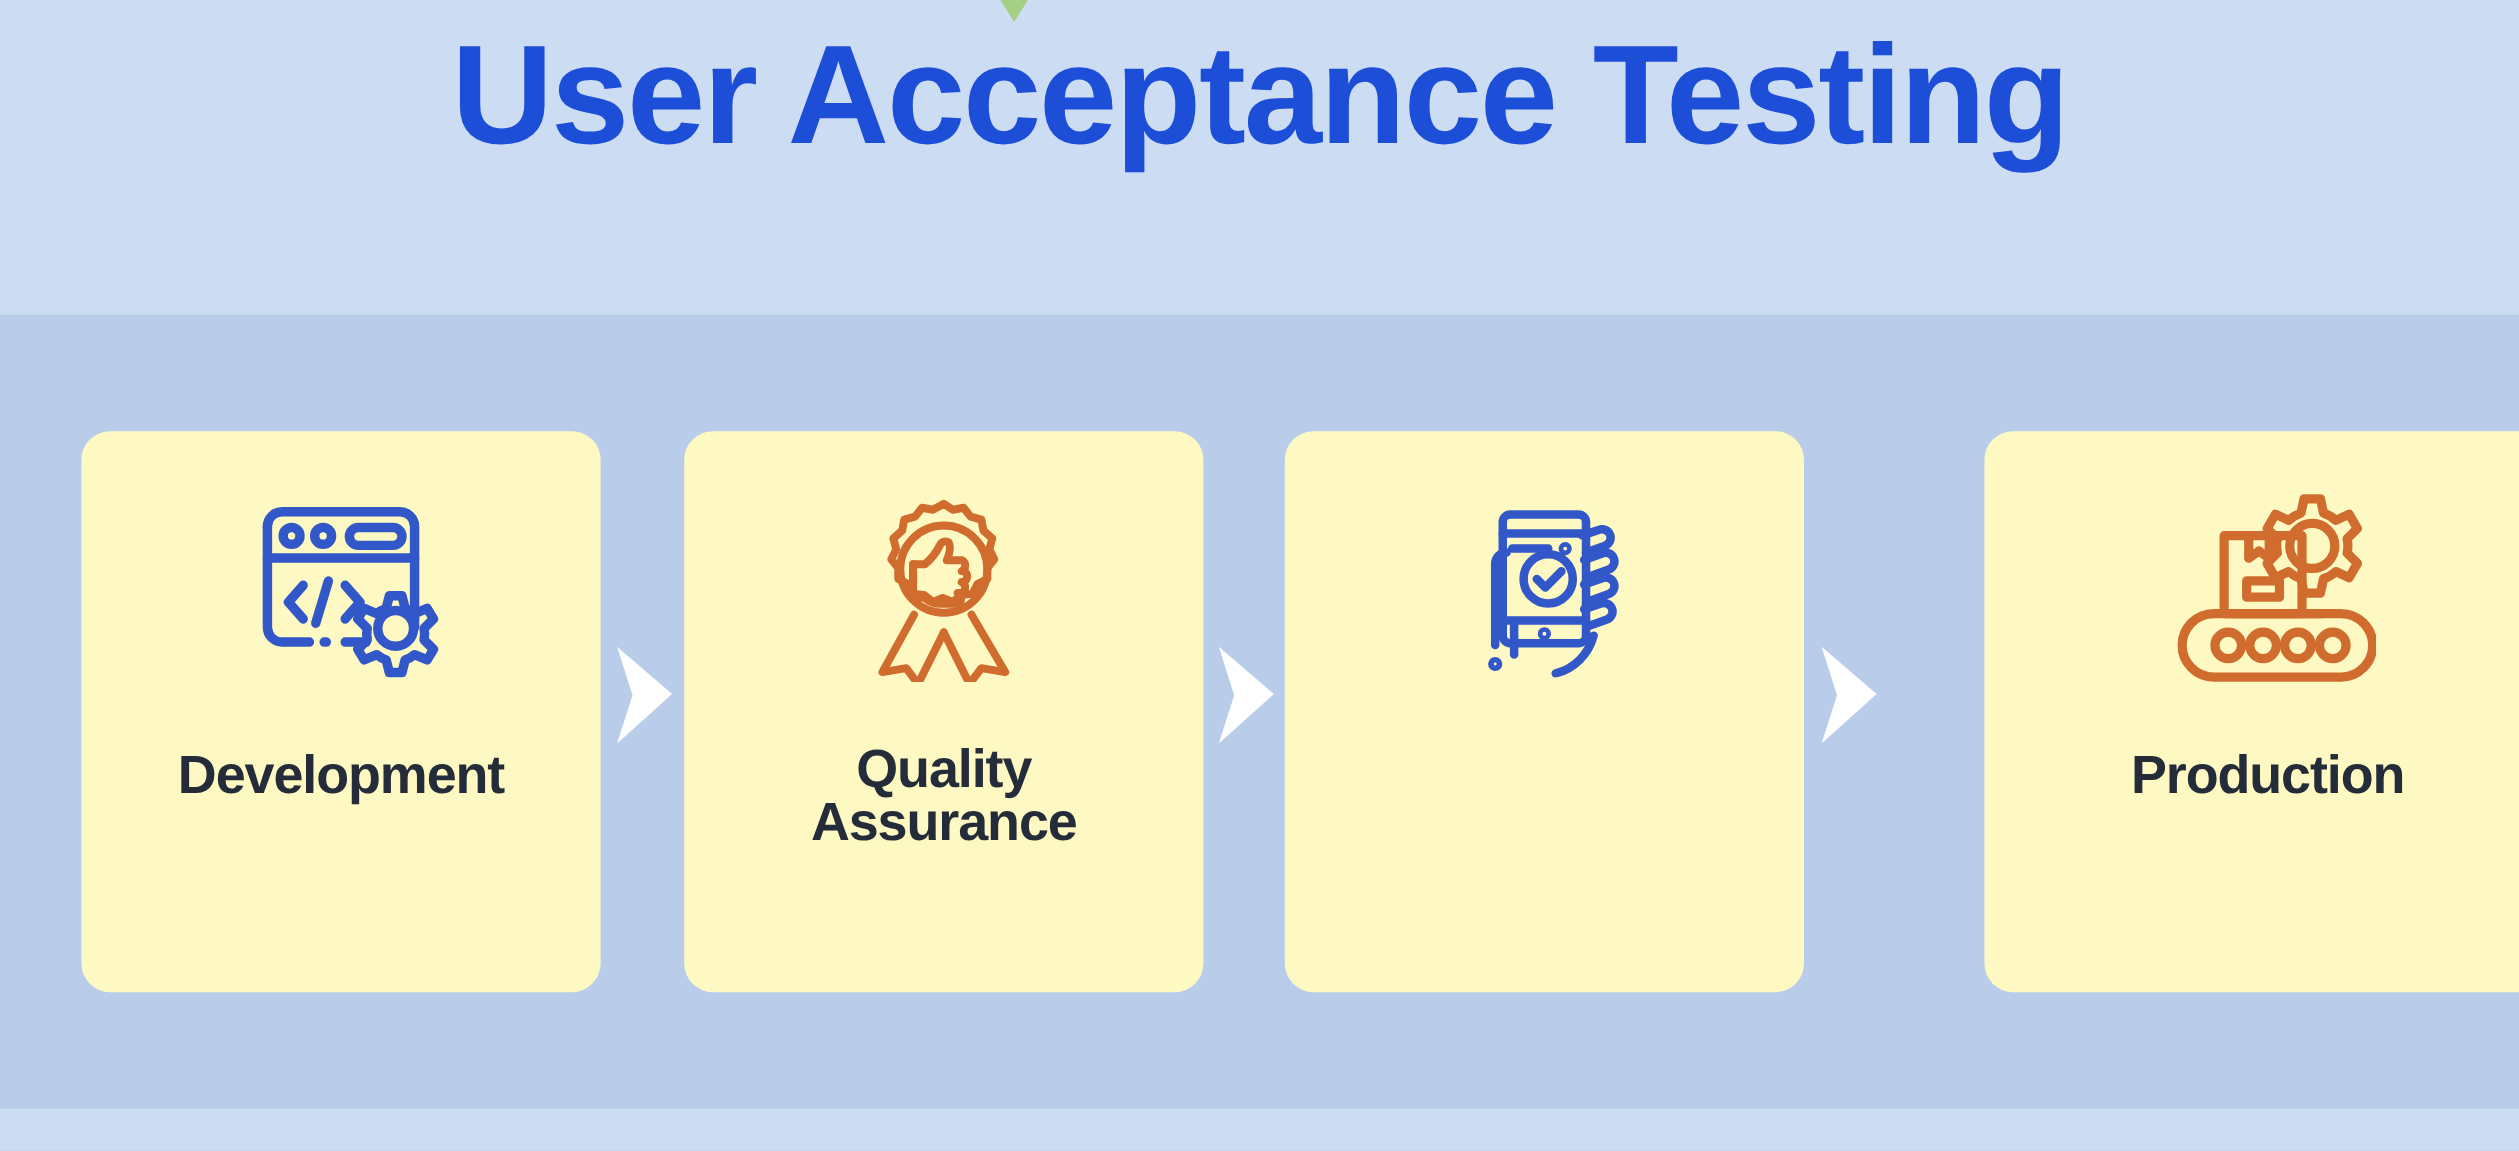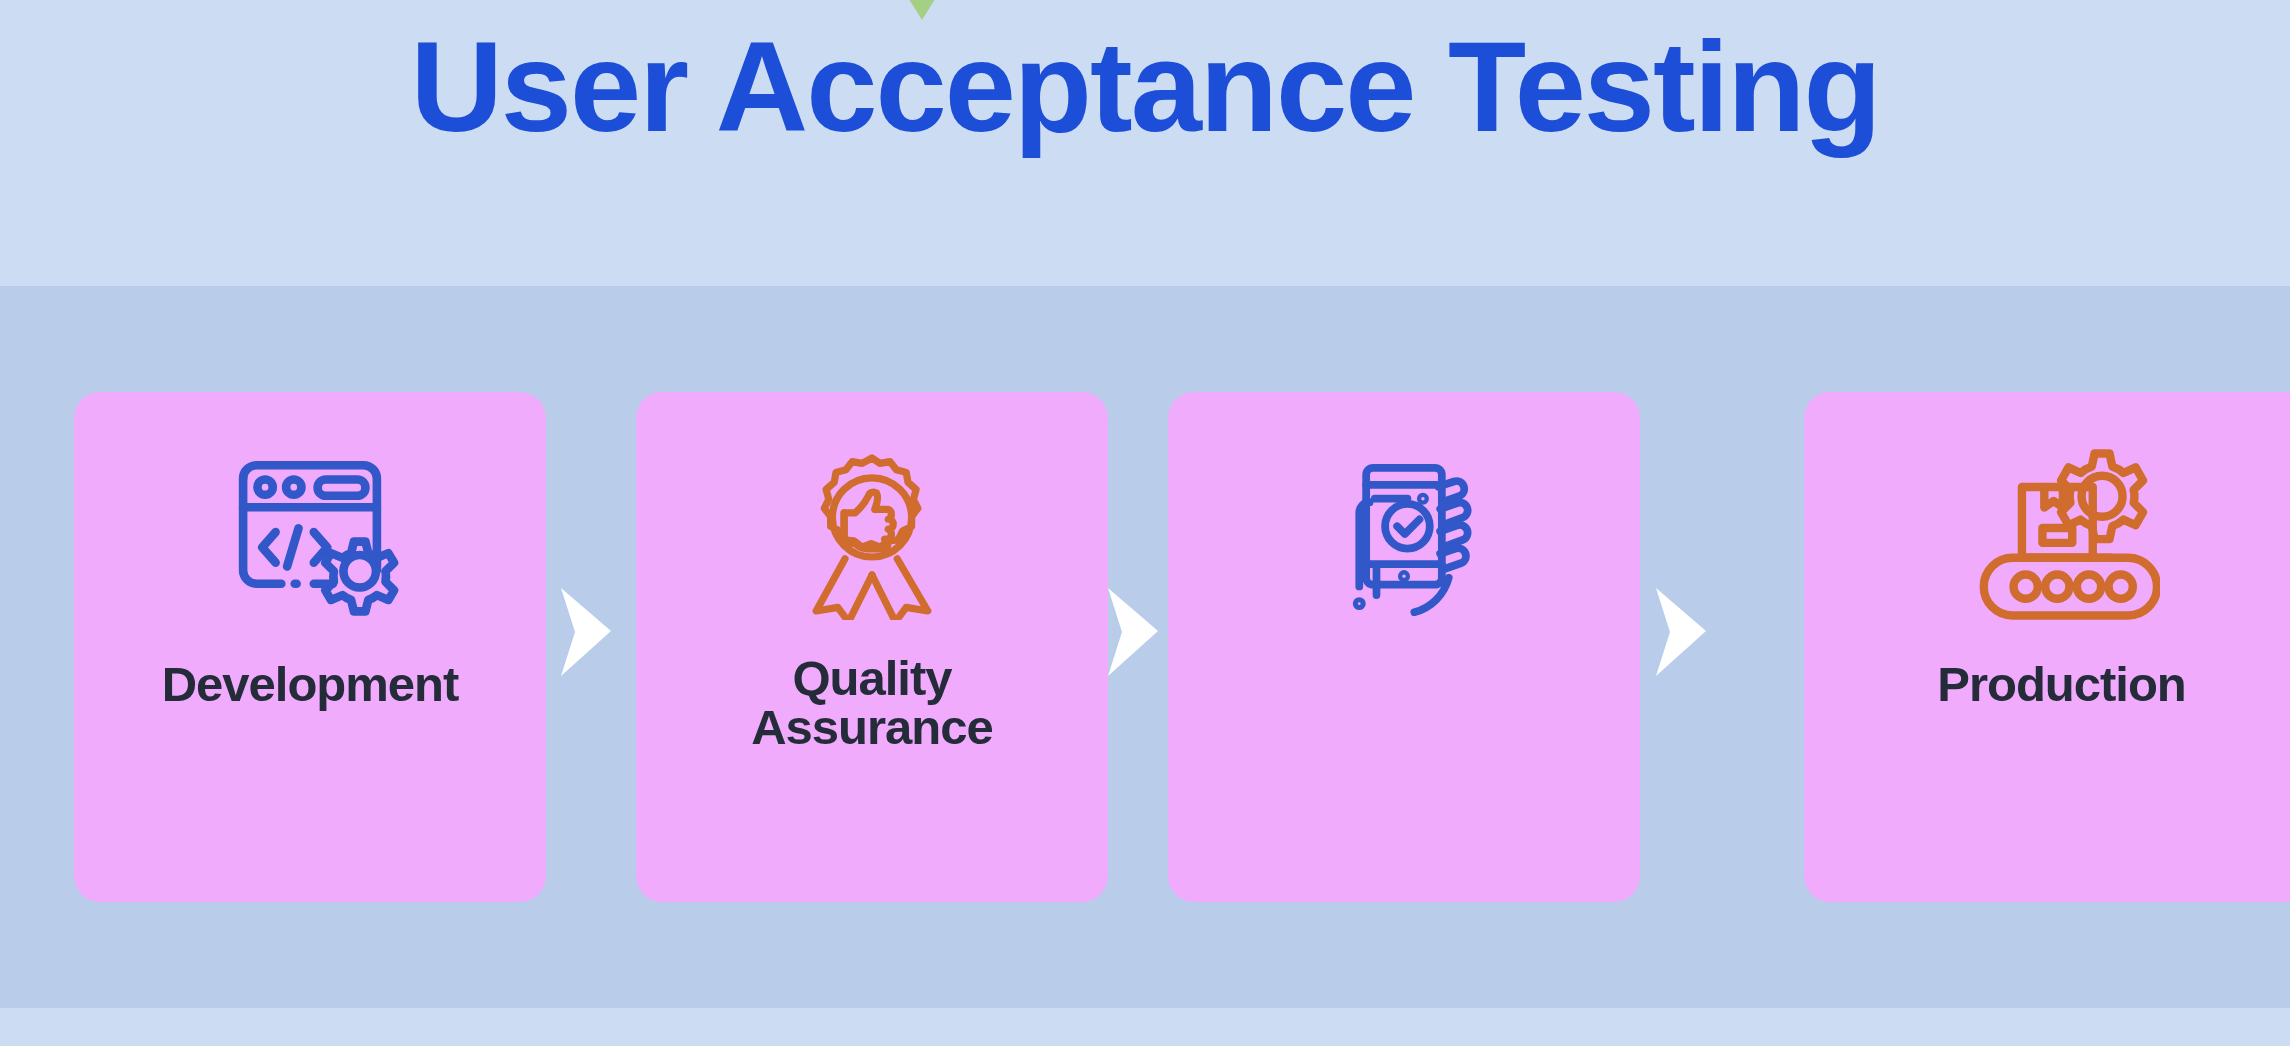--- a/index.html
+++ b/index.html
@@ -72,27 +72,28 @@
     position: absolute;
     left: 0;
     top: 392px;
     width: 2290px;
     height: 510px;
   }
   .card {
     position: absolute;
     top: 0;
     height: 510px;
-    background: #f0abfc;
+    background: #fef9c3;
     border-radius: 26px;
     box-sizing: border-box;
     display: flex;
     flex-direction: column;
     align-items: center;
     justify-content: flex-start;
+    gap: 21px;
   }
   .card-icon {
     margin-top: 42px;
     height: 200px;
     display: flex;
     align-items: center;
     justify-content: center;
   }
   .card-icon svg { display: block; }
   .card-label {
@@ -105,21 +106,21 @@
     line-height: 1.0;
     font-weight: bold;
     letter-spacing: -1px;
     color: #242b39;
   }
   .card-label.two-line { margin-top: 20px; }
   .card-label.three-line { font-size: 47px; margin-top: 12px; }
 
   
   #card-0 { left: 74px;   width: 472px; }
-  #card-1 { left: 636px;  width: 472px; }
+  #card-1 { left: 622px;  width: 472px; }
   #card-2 { left: 1168px; width: 472px; }
   #card-3 { left: 1804px; width: 515px; }
 
   
   .sep {
     position: absolute;
     top: 192px;
     width: 68px;
     height: 96px;
   }

